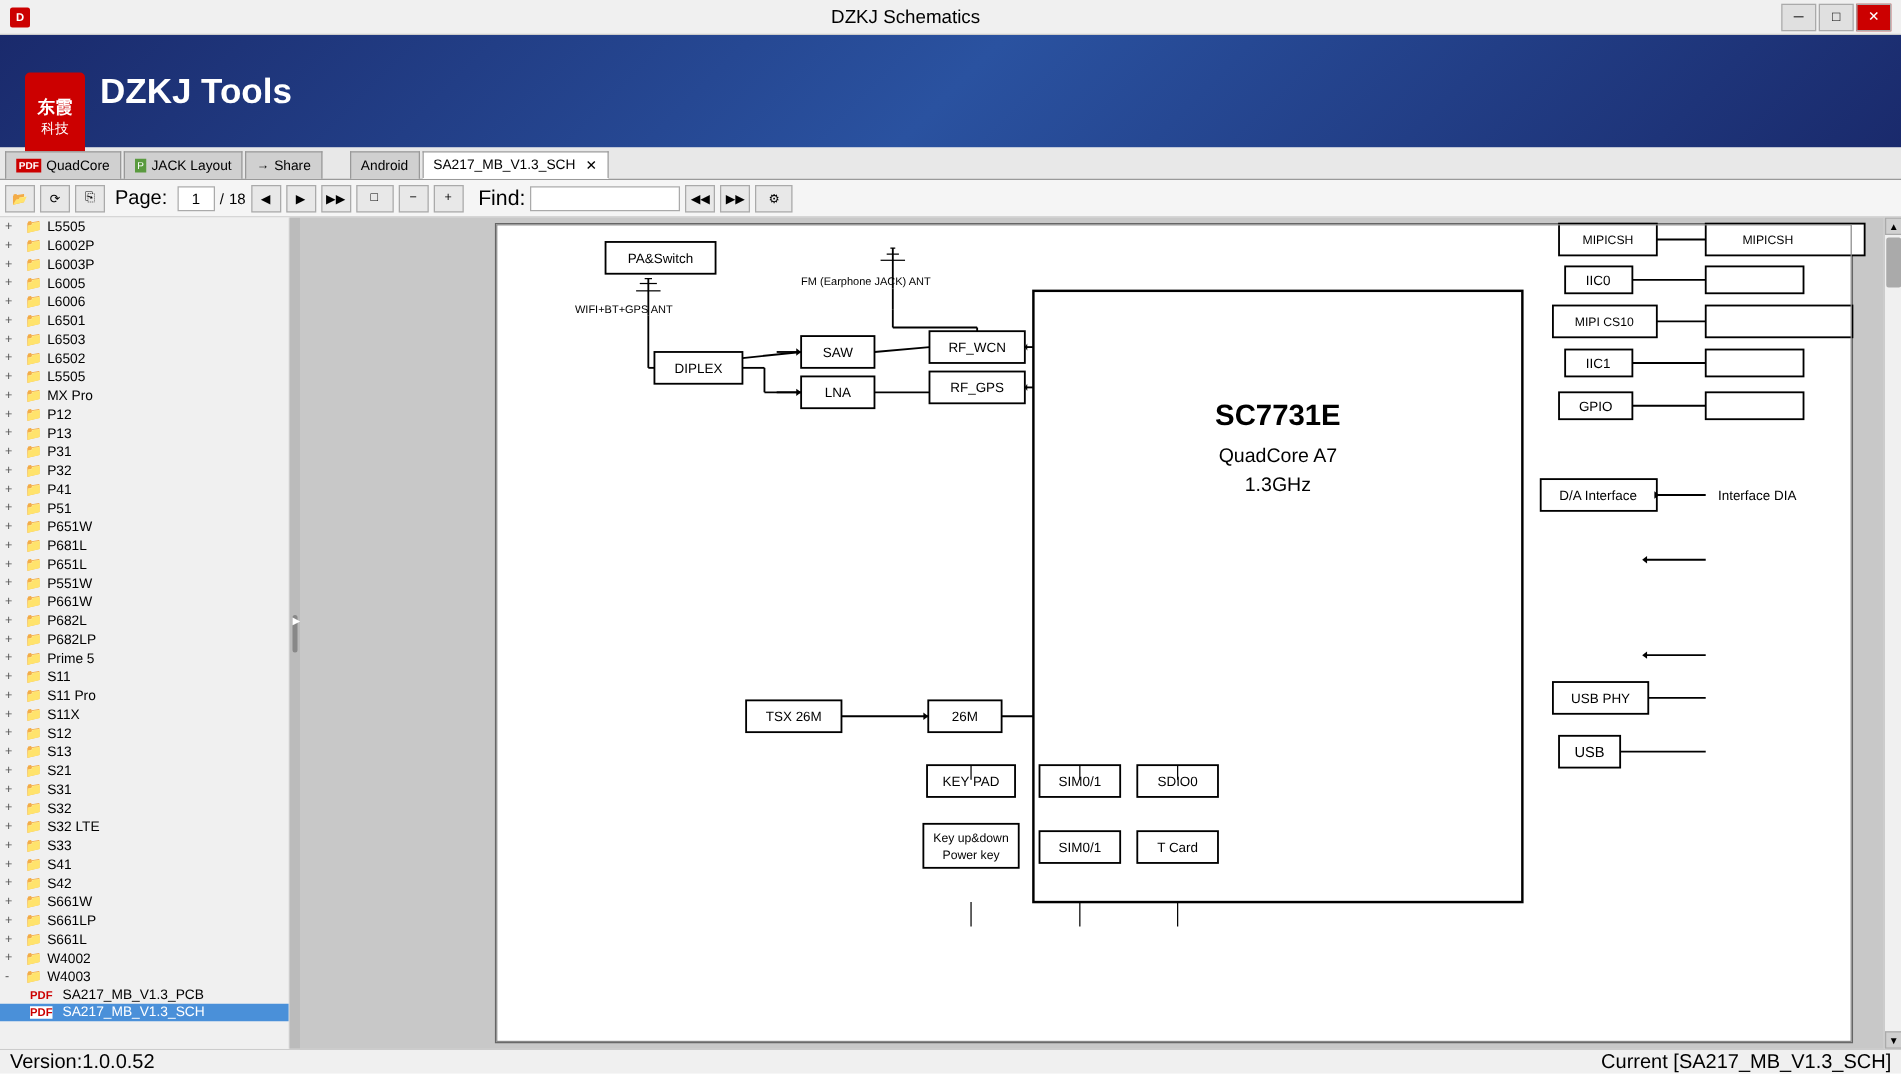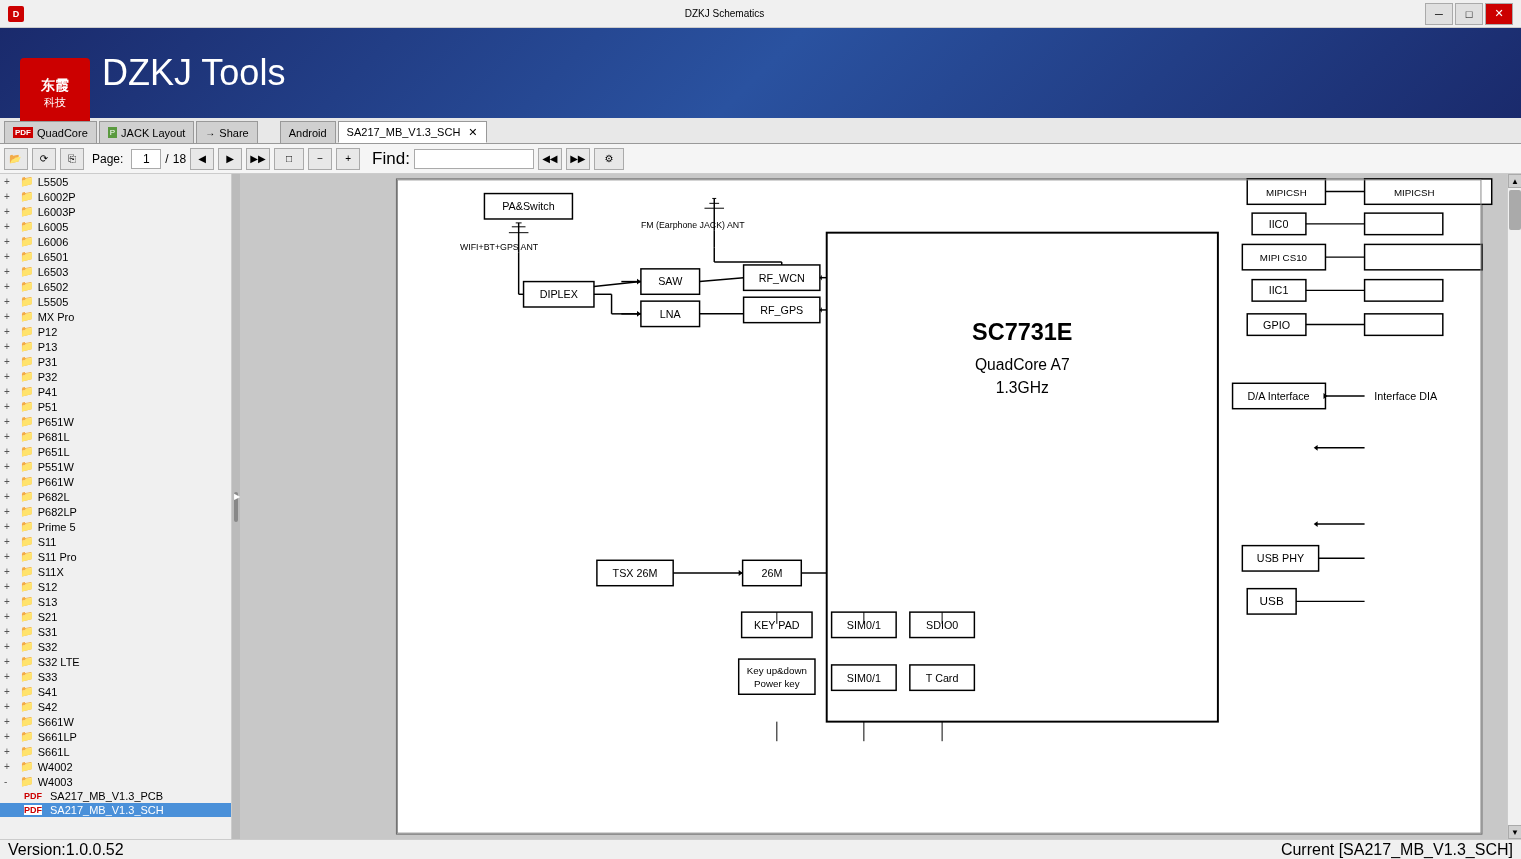--- a/index.html
+++ b/index.html
@@ -9,47 +9,47 @@
     .title-bar {
       background: #f0f0f0;
       height: 28px;
       display: flex;
       align-items: center;
       justify-content: space-between;
       border-bottom: 1px solid #ccc;
       padding: 0 8px;
     }
     .title-bar-left { display: flex; align-items: center; gap: 4px; }
-    .title-bar-title { flex: 1; text-align: center; font-size: 10px; }
+    .title-bar-title { flex: 1; text-align: center; font-size: 15px; }
     .title-bar-controls { display: flex; gap: 2px; }
     .title-btn {
       width: 28px; height: 22px; border: 1px solid #aaa; background: #e0e0e0;
       cursor: pointer; display: flex; align-items: center; justify-content: center; font-size: 11px;
     }
 
     
     .header-banner {
       background: linear-gradient(135deg, #1a2a6c, #2a52a0, #1a2a6c);
       height: 90px;
       display: flex;
       align-items: center;
       padding: 0 20px;
     }
     .logo-box {
       background: #cc0000;
-      width: 70px; height: 70px;
+      width: 48px; height: 70px;
       display: flex; align-items: center; justify-content: center;
       border-radius: 4px;
       margin-right: 12px;
       flex-direction: column;
       margin-top: 40px;
     }
     .logo-box-text1 { color: white; font-size: 14px; font-weight: bold; }
     .logo-box-text2 { color: white; font-size: 11px; }
-    .brand-name { color: white; font-size: 36px; font-weight: normal; margin-right: auto; }
+    .brand-name { color: white; font-size: 28px; font-weight: bold; margin-right: auto; }
     .banner-subtitle { color: white; font-size: 22px; font-weight: normal; margin-left: auto; }
 
     
     .toolbar-tabs {
       background: #e8e8e8;
       height: 26px;
       display: flex;
       align-items: flex-end;
       border-bottom: 1px solid #999;
       padding-left: 4px;
@@ -68,21 +68,21 @@
       display: flex;
       align-items: center;
       border-bottom: 1px solid #ccc;
       padding: 0 4px;
       gap: 4px;
     }
     .nav-btn {
       width: 24px; height: 22px; border: 1px solid #aaa; background: #e8e8e8;
       cursor: pointer; display: flex; align-items: center; justify-content: center; font-size: 10px;
     }
-    .page-label { font-size: 12px; margin: 0 4px; }
+    .page-label { font-size: 16px; margin: 0 4px; }
     .page-input {
       width: 30px; height: 20px; border: 1px solid #aaa; text-align: center; font-size: 12px;
     }
     .page-total { font-size: 12px; }
     .find-label { font-size: 17px; margin-left: 8px; }
     .find-input { width: 120px; height: 20px; border: 1px solid #aaa; font-size: 12px; padding: 0 4px; }
 
     
     .main-content {
       display: flex;

